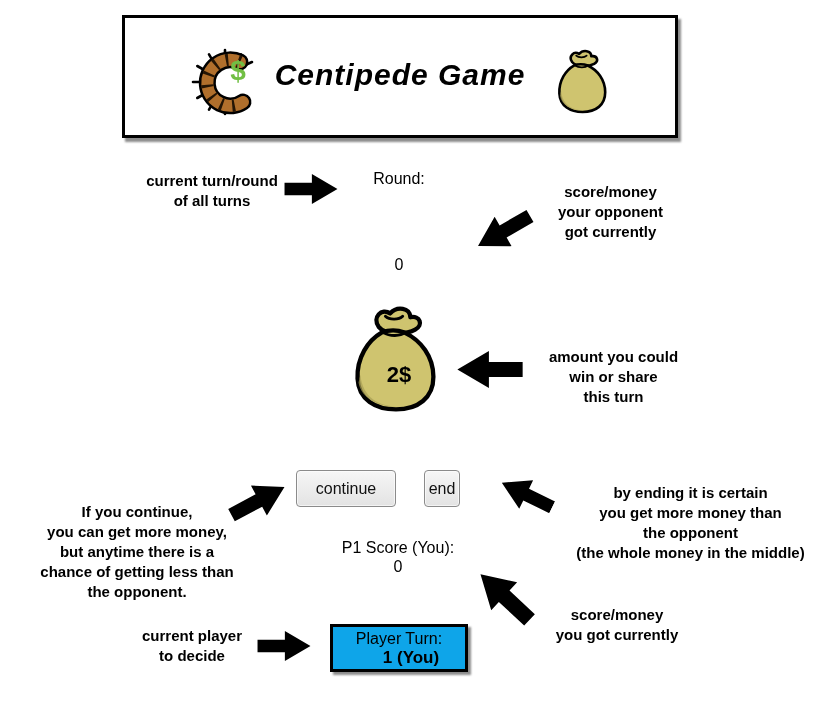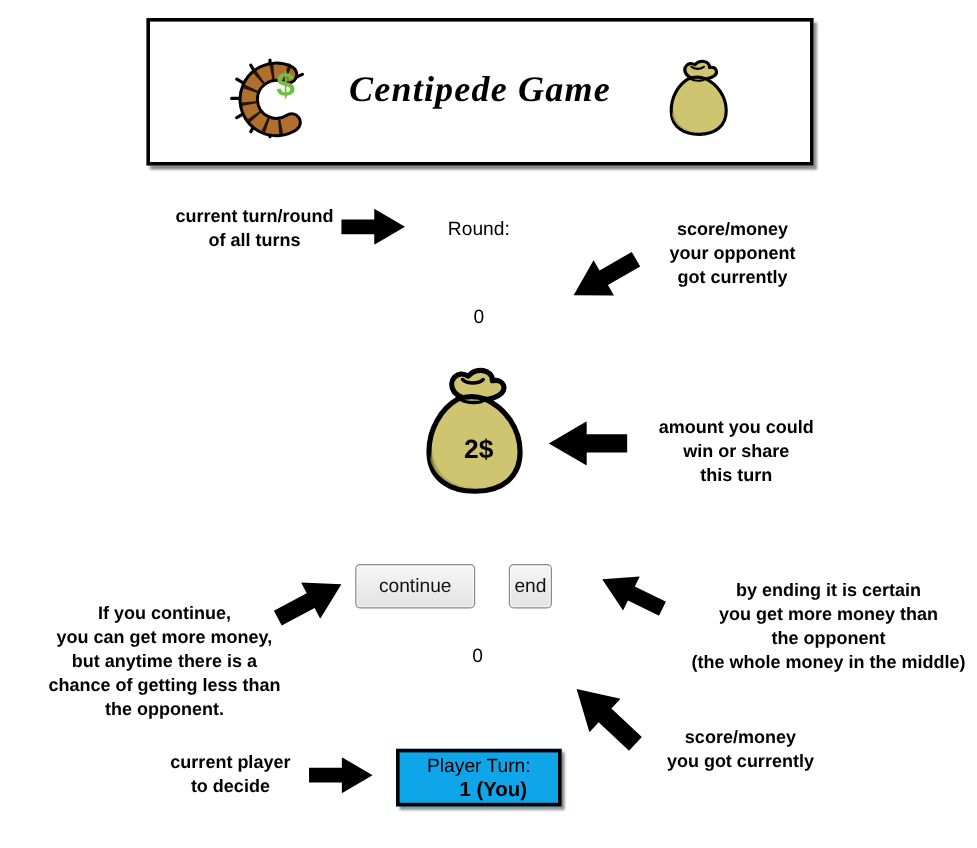--- a/index.html
+++ b/index.html
@@ -4,21 +4,21 @@
 <style>
   html,body{margin:0;padding:0;background:#ffffff;}
   body{width:814px;height:707px;font-family:"Liberation Sans",sans-serif;color:#000;}
   #screen{position:relative;width:814px;height:707px;background:#fff;overflow:hidden;}
   .abs{position:absolute;}
 
   
   .header-box{left:122px;top:15px;width:550px;height:117px;background:#fff;
     border:3px solid #000;box-shadow:3px 4px 2px rgba(0,0,0,0.45);}
   .game-title{left:0;right:0;top:40px;text-align:center;
-    font-family:Liberation Serif, serif;font-style:italic;font-weight:bold;font-size:30px;letter-spacing:1px;}
+    font-family:Liberation Sans, sans-serif;font-style:italic;font-weight:bold;font-size:30px;letter-spacing:1px;}
   .icon-svg{position:absolute;}
 
   
   .stack{text-align:center;font-size:16px;line-height:19px;}
   .stack .val{font-size:16px;}
   .ann{font-weight:bold;font-size:15px;line-height:20px;text-align:center;white-space:pre-line;}
 
   
   .arrow{position:absolute;transform-origin:50% 50%;}
 
@@ -57,21 +57,21 @@
 
     <svg class="icon-svg" style="left:428px;top:30px;" width="58" height="67" viewBox="0 0 100 115">
       <path d="M33,24 C26,14 36,4 45,10 C52,2 66,4 66,14 C76,12 80,22 71,27 C62,32 40,33 33,24 Z" stroke="#000" stroke-width="4.5" stroke-linejoin="round" fill="#cfc46f"></path>
       <path d="M36,30 C22,38 10,56 11,78 C12,100 30,110 51,110 C74,110 90,98 90,76 C90,55 77,38 60,30 C52,27 44,27 36,30 Z" stroke="#000" stroke-width="4.5" stroke-linejoin="round" fill="#cfc46f"></path>
       <path d="M14,74 C16,98 34,107 52,107 C36,108 15,100 12,82 Z" opacity="0.7" fill="#a89e54"></path>
       <path d="M40,13 C44,17 54,17 58,13" stroke="#000" stroke-width="3" fill="none" stroke-linecap="round"></path>
       <path d="M38,30 C44,34 56,34 60,30" stroke="#000" stroke-width="3" fill="none" stroke-linecap="round"></path>
     </svg>
   </div>
 
-  <div class="abs stack" style="left:319px;top:182px;width:160px;">
+  <div class="abs stack" style="left:319px;top:169px;width:160px;">
     <div>Round:</div>
   </div>
 
   <div class="abs ann" style="left:122px;top:171px;width:180px;">current turn/round
 of all turns</div>
 
   <svg class="arrow" style="left:281px;top:174px;" width="60" height="30" viewBox="0 0 60 34">
     <polygon points="0,10 31,10 31,0 60,17 31,34 31,24 0,24" fill="#000000"></polygon>
   </svg>
 
@@ -122,20 +122,21 @@
   <svg class="arrow" style="left:499px;top:479px;transform:rotate(206deg);" width="56" height="32" viewBox="0 0 60 34">
     <polygon points="0,10 31,10 31,0 60,17 31,34 31,24 0,24" fill="#000000"></polygon>
   </svg>
 
   <div class="abs ann" style="left:548px;top:483px;width:285px;">by ending it is certain
 you get more money than
 the opponent
 (the whole money in the middle)</div>
 
   <div class="abs stack" style="left:318px;top:538px;width:160px;">
+    <div>P1 Score (You):</div>
     <div class="val">0</div>
   </div>
 
   <svg class="arrow" style="left:467px;top:578px;transform:rotate(223deg);" width="76" height="38" viewBox="0 0 60 34">
     <polygon points="0,10 31,10 31,0 60,17 31,34 31,24 0,24" fill="#000000"></polygon>
   </svg>
 
   <div class="abs ann" style="left:527px;top:605px;width:180px;">score/money
 you got currently</div>
 

